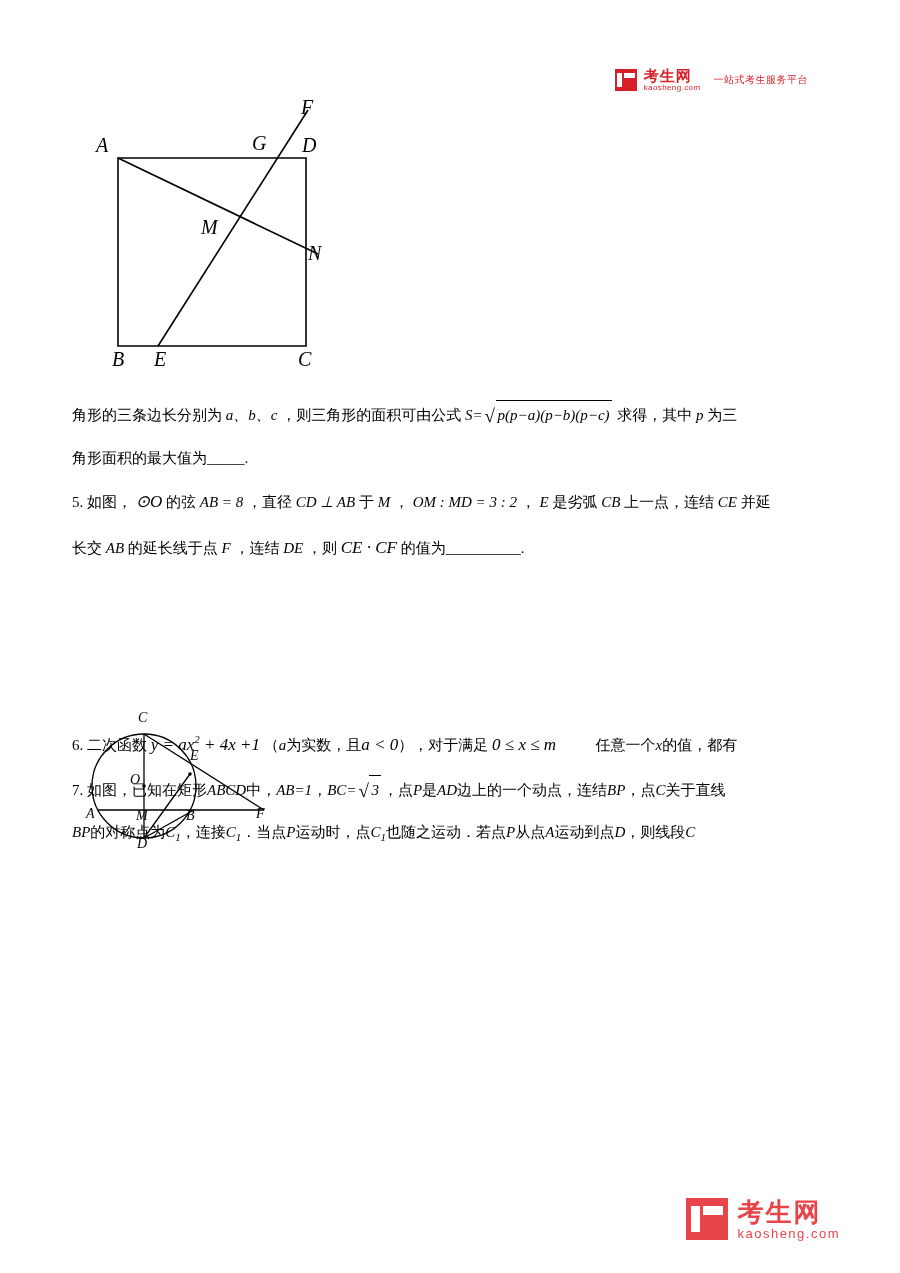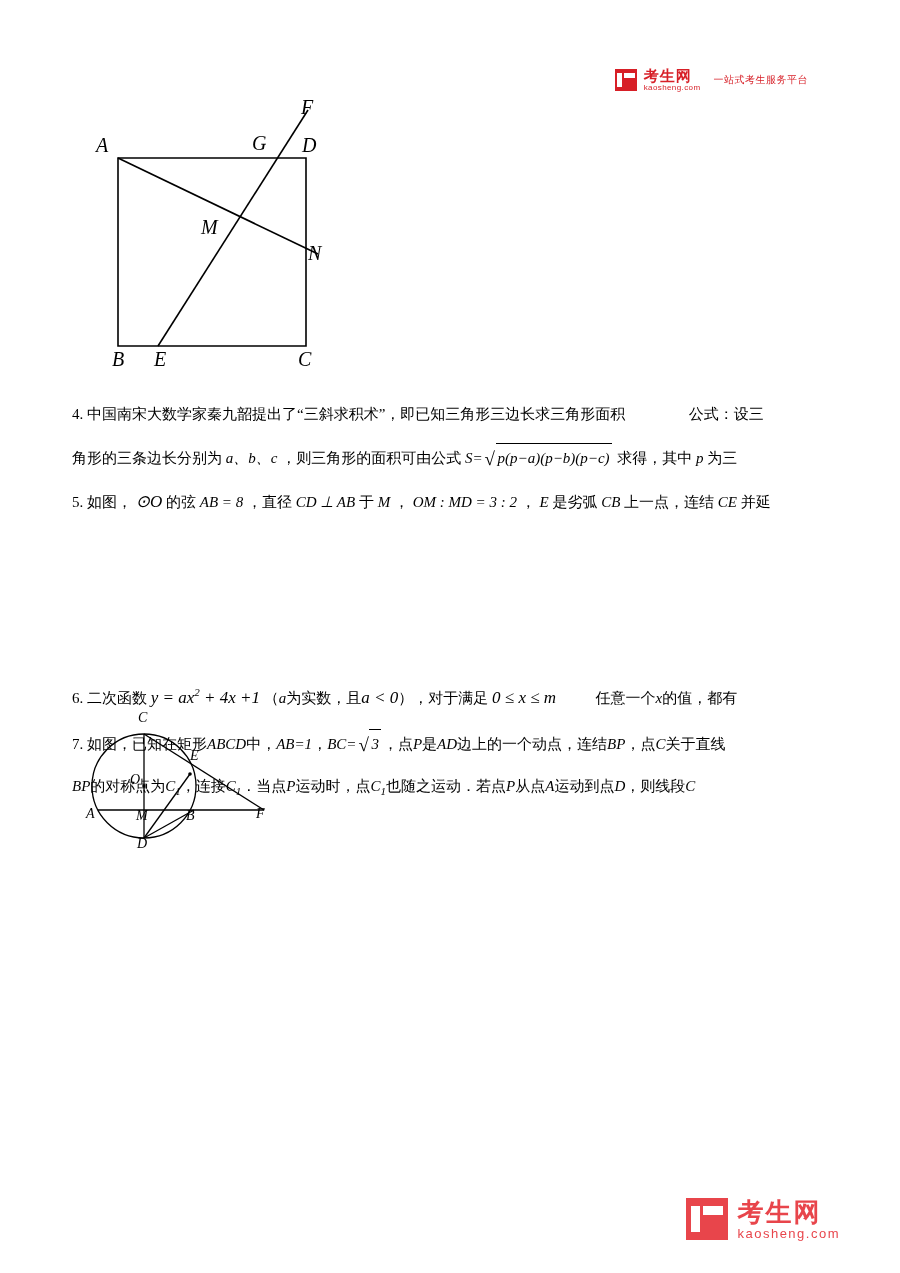--- a/index.html
+++ b/index.html
@@ -140,34 +140,29 @@
     <span class="fig-label" style="left:212px; top:146px;">N</span>
     <span class="fig-label" style="left:16px;  top:252px;">B</span>
     <span class="fig-label" style="left:58px;  top:252px;">E</span>
     <span class="fig-label" style="left:202px; top:252px;">C</span>
   </div>
 
   <div class="body-text">
 
     <div class="q">
       <p>
-        <span class="qnum">4.</span>
-        <span>中国南宋大数学家秦九韶提出了“三斜求积术”，即已知三角形三边长求三角形面积</span>
-        <span class="sp-wide"></span>
-        <span>公式：设三</span>
-      </p>
-      <p>
         <span>角形的三条边长分别为</span>
         <span class="it">a、b、c</span>
         <span>，则三角形的面积可由公式</span>
         <span class="it">S=</span><span class="rad"><span class="radicand it">p(p−a)(p−b)(p−c)</span></span>
         <span>求得，其中</span>
         <span class="it">p</span>
         <span>为三</span>
       </p>
+      <p>角形面积的最大值为_____.</p>
     </div>
 
     <div class="q">
       <p>
         <span class="qnum">5.</span>
         <span>如图，</span>
         <span class="big it">⊙O</span>
         <span>的弦</span>
         <span class="it">AB = 8</span>
         <span>，直径</span>
@@ -177,20 +172,31 @@
         <span>，</span>
         <span class="it">OM : MD = 3 : 2</span>
         <span>，</span>
         <span class="it">E</span>
         <span>是劣弧</span>
         <span class="it">CB</span>
         <span>上一点，连结</span>
         <span class="it">CE</span>
         <span>并延</span>
       </p>
+      <p>
+        <span>长交</span>
+        <span class="it">AB</span>
+        <span>的延长线于点</span>
+        <span class="it">F</span>
+        <span>，连结</span>
+        <span class="it">DE</span>
+        <span>，则</span>
+        <span class="it big">CE · CF</span>
+        <span>的值为__________.</span>
+      </p>
     </div>
 
     <div style="height:150px;"></div>
 
     <div class="q">
       <p>
         <span class="qnum">6.</span>
         <span>二次函数</span>
         <span class="it big"><span>y = ax</span><span class="sup">2</span><span> + 4x +1</span></span>
         <span>（</span><span class="it">a</span><span>为实数，且</span><span class="it big">a &lt; 0</span><span>），对于满足</span>

